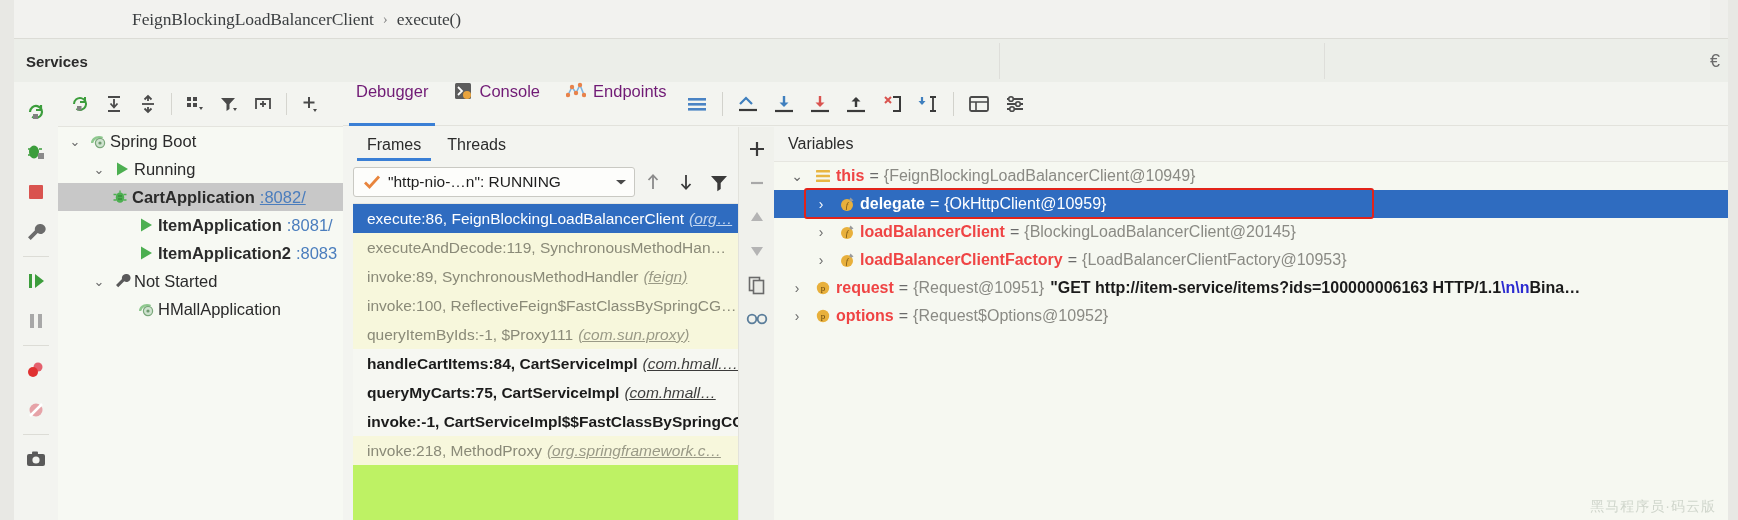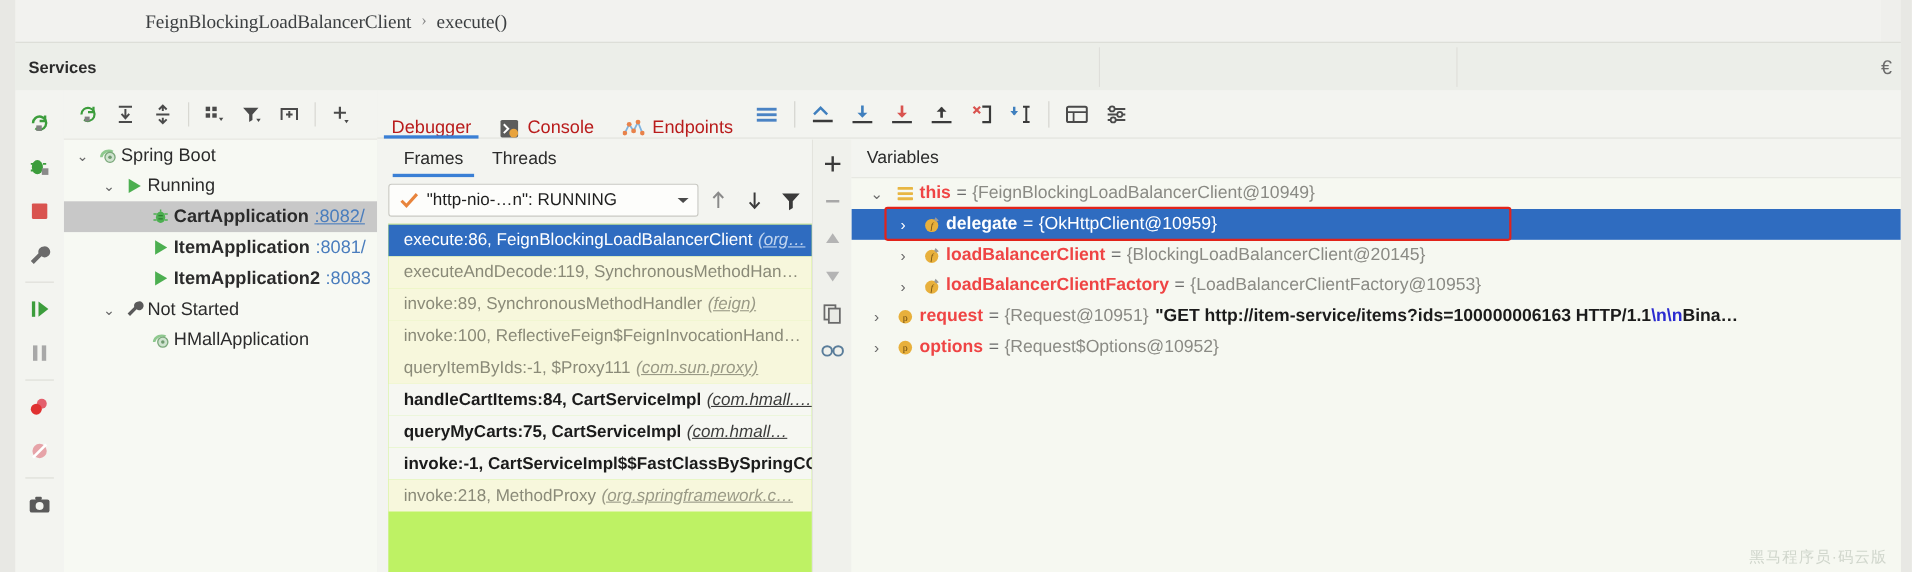--- a/index.html
+++ b/index.html
@@ -103,22 +103,22 @@
   .debug-area {
     position: absolute; left: 343px; top: 82px; right: 10px; bottom: 0;
     background: #f3f4f0;
   }
   .debug-tabs {
     position: absolute; left: 0; top: 0; right: 0; height: 44px;
     display: flex; align-items: center;
     border-bottom: 1px solid #e2e2dc;
   }
   .dtab {
-    height: 44px; display: flex; align-items: flex-end; gap: 7px;
-    padding: 0 13px; font-size: 16.5px; color: #b91c1c;
+    height: 44px; display: flex; align-items: flex-start; gap: 7px;
+    padding: 0 13px; font-size: 16.5px; color: #701a75;
     position: relative;
   }
   .dtab.active::after {
     content: ""; position: absolute; left: 6px; right: 6px; bottom: 0;
     height: 3px; background: #3a7fd5;
   }
   .dtab-sep { width: 1px; height: 24px; background: #d2d2cc; margin: 0 7px; }
   .dtb-btn { width: 36px; height: 36px; display:flex; align-items:center; justify-content:center; }
 
   
@@ -361,21 +361,21 @@
       </div>
       <div class="tree-row" style="padding-left: 30px;">
         <span class="chev">⌄</span>
         <span class="t-ico">
           <svg width="18" height="18" viewBox="0 0 18 18">
             <path d="M4 2.5l11 6.5-11 6.5z" fill="#4caf50"></path>
           </svg>
         </span>
         <span class="t-label">Running</span>
       </div>
-      <div class="tree-row selected" style="padding-left: 54px;">
+      <div class="tree-row selected" style="padding-left: 28px;">
         <span class="chev"></span>
         <span class="t-ico">
           <svg width="18" height="18" viewBox="0 0 18 18">
             <ellipse cx="9" cy="9.5" rx="4.2" ry="5.3" fill="#4caf50"></ellipse>
             <path d="M2.5 6.5h3M2.5 12h3M12.5 6.5h3M12.5 12h3M9 2.5v2" stroke="#4caf50" stroke-width="1.3"></path>
             <path d="M7 8h4M7 11h4" stroke="#2d7d31" stroke-width="1"></path>
           </svg>
         </span>
         <span class="t-label bold">CartApplication</span>
         <span class="t-port underline">:8082/</span>
@@ -565,21 +565,21 @@
               <span class="pkg">(org…</span>
             </div>
             <div class="frame-row lib">
               <span>executeAndDecode:119, SynchronousMethodHan…</span>
             </div>
             <div class="frame-row lib">
               <span>invoke:89, SynchronousMethodHandler</span>
               <span class="pkg">(feign)</span>
             </div>
             <div class="frame-row lib">
-              <span>invoke:100, ReflectiveFeign$FeignInvocationHand…</span>
+              <span>invoke:100, ReflectiveFeign$FastClassBySpringCG…</span>
             </div>
             <div class="frame-row lib">
               <span>queryItemByIds:-1, $Proxy111</span>
               <span class="pkg">(com.sun.proxy)</span>
             </div>
             <div class="frame-row app">
               <span>handleCartItems:84, CartServiceImpl</span>
               <span class="pkg">(com.hmall.…</span>
             </div>
             <div class="frame-row app">

